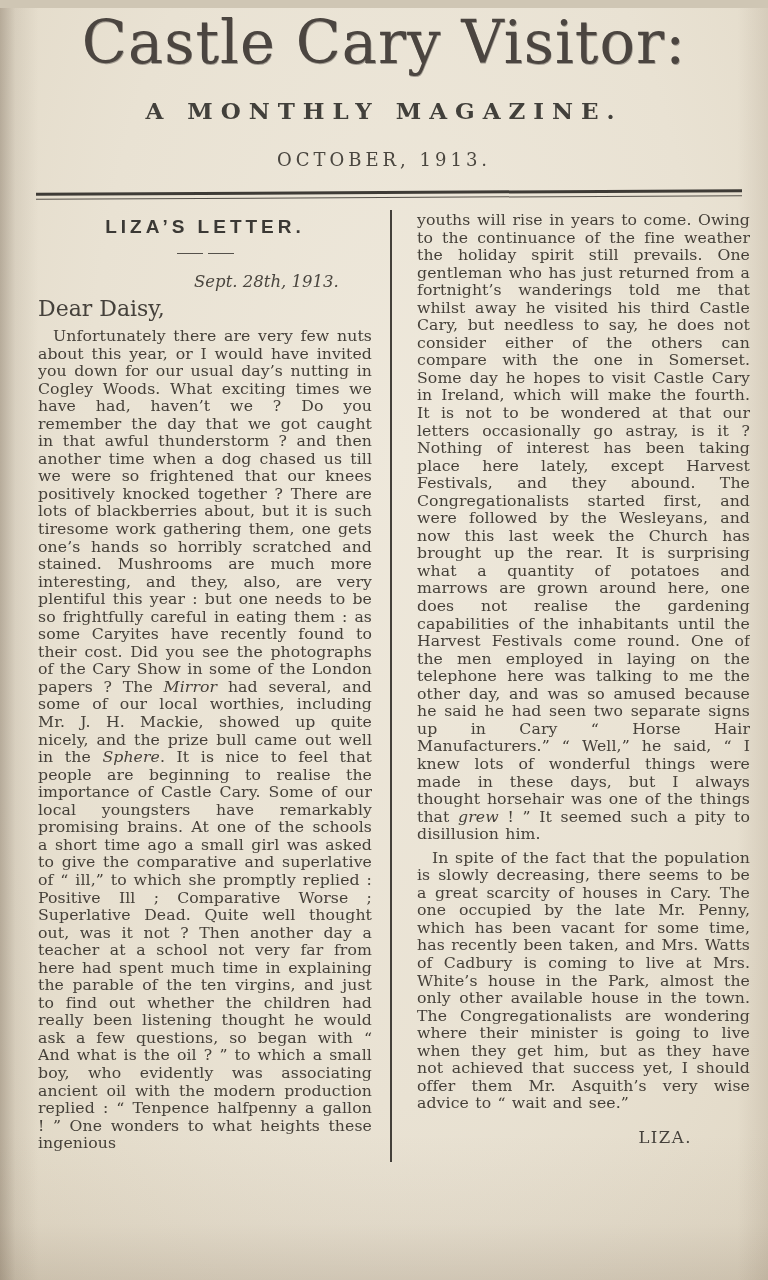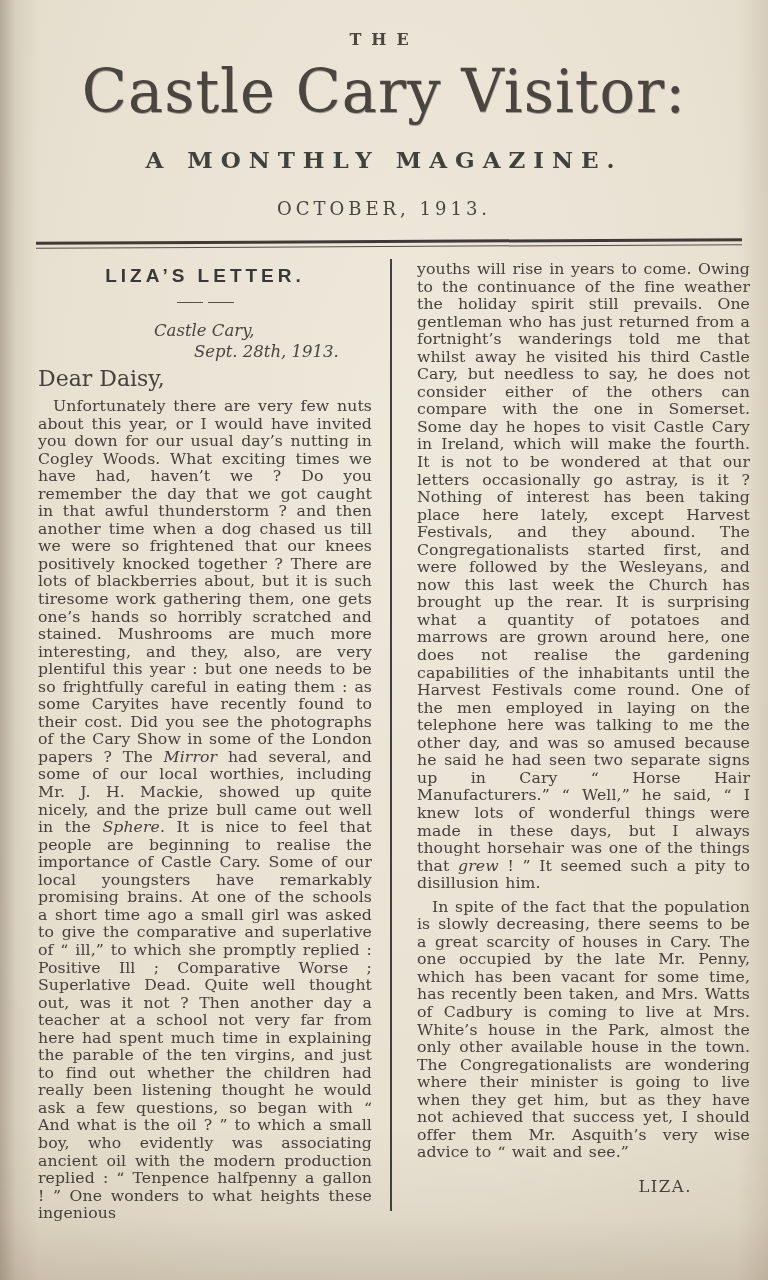--- a/index.html
+++ b/index.html
@@ -87,41 +87,39 @@
     margin-top:16px;text-align:right;padding-right:58px;
     font-size:16.5px;letter-spacing:1.5px;
   }
 </style>
 </head>
 <body>
 
 <div class="page">
 
   <header class="masthead">
-    <div class="m-overline">THE</div>
     <h1 class="m-title">Castle Cary Visitor:</h1>
     <div class="m-subtitle">A  MONTHLY  MAGAZINE.</div>
     <div class="m-issue">OCTOBER, 1913.</div>
   </header>
 
   <div class="toprule">
     <div class="r1"></div>
     <div class="r2"></div>
   </div>
 
   <main class="columns">
 
     <section class="col col-left">
       <h2 class="article-heading">LIZA’S  LETTER.</h2>
       <div class="head-rule">
         <span></span>
         <span></span>
       </div>
       <div class="dateline">
-        <div class="place">Castle Cary,</div>
         <div class="date">Sept. 28th, 1913.</div>
       </div>
       <div class="salutation">Dear Daisy,</div>
       <p class="body indent"><span>Unfortunately there are very few nuts about this year, or I would have invited you down for our usual day’s nutting in Cogley Woods.  What exciting times we have had, haven’t we ?  Do you remember the day that we got caught in that awful thunderstorm ? and then another time when a dog chased us till we were so frightened that our knees positively knocked together ?  There are lots of blackberries about, but it is such tiresome work gathering them, one gets one’s hands so horribly scratched and stained.  Mushrooms are much more interesting, and they, also, are very plentiful this year : but one needs to be so frightfully careful in eating them : as some Caryites have recently found to their cost.  Did you see the photographs of the Cary Show in some of the London papers ?  The </span><i>Mirror</i><span> had several, and some of our local worthies, including Mr. J. H. Mackie, showed up quite nicely, and the prize bull came out well in the </span><i>Sphere</i><span>.  It is nice to feel that people are beginning to realise the importance of Castle Cary.  Some of our local youngsters have remarkably promising brains.  At one of the schools a short time ago a small girl was asked to give the comparative and superlative of “ ill,” to which she promptly replied : Positive Ill ; Comparative Worse ; Superlative Dead.  Quite well thought out, was it not ?  Then another day a teacher at a school not very far from here had spent much time in explaining the parable of the ten virgins, and just to find out whether the children had really been listening thought he would ask a few questions, so began with “ And what is the oil ? ” to which a small boy, who evidently was associating ancient oil with the modern production replied : “ Tenpence halfpenny a gallon ! ”  One wonders to what heights these ingenious</span></p>
     </section>
 
     <div class="colrule"></div>
 
     <section class="col col-right">
       <p class="body"><span>youths will rise in years to come.  Owing to the continuance of the fine weather the holiday spirit still prevails.  One gentleman who has just returned from a fortnight’s wanderings told me that whilst away he visited his third Castle Cary, but needless to say, he does not consider either of the others can compare with the one in Somerset.  Some day he hopes to visit Castle Cary in Ireland, which will make the fourth.  It is not to be wondered at that our letters occasionally go astray, is it ?  Nothing of interest has been taking place here lately, except Harvest Festivals, and they abound.  The Congregationalists started first, and were followed by the Wesleyans, and now this last week the Church has brought up the rear.  It is surprising what a quantity of potatoes and marrows are grown around here, one does not realise the gardening capabilities of the inhabitants until the Harvest Festivals come round.  One of the men employed in laying on the telephone here was talking to me the other day, and was so amused because he said he had seen two separate signs up in Cary “ Horse Hair Manufacturers.”  “ Well,” he said, “ I knew lots of wonderful things were made in these days, but I always thought horsehair was one of the things that </span><i>grew</i><span> ! ”  It seemed such a pity to disillusion him.</span></p>

